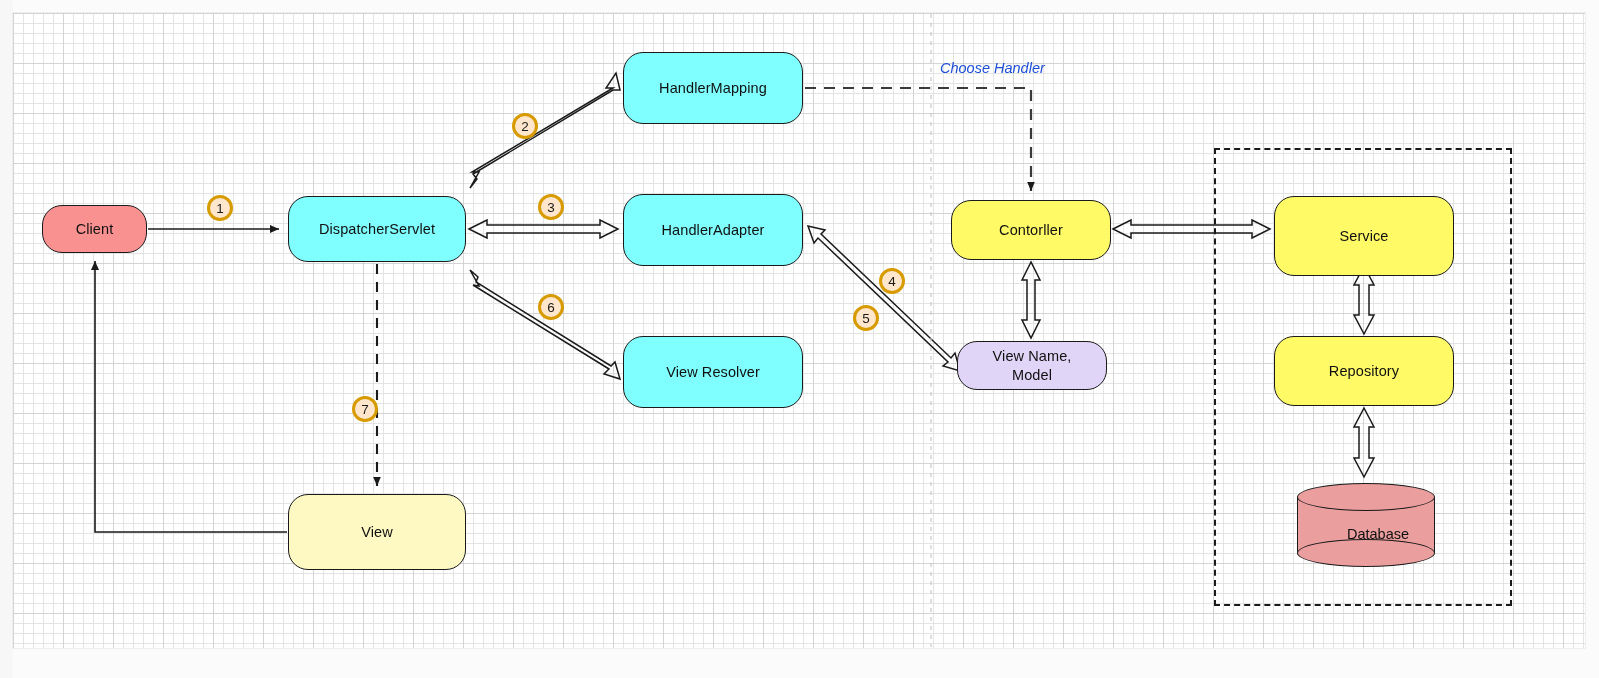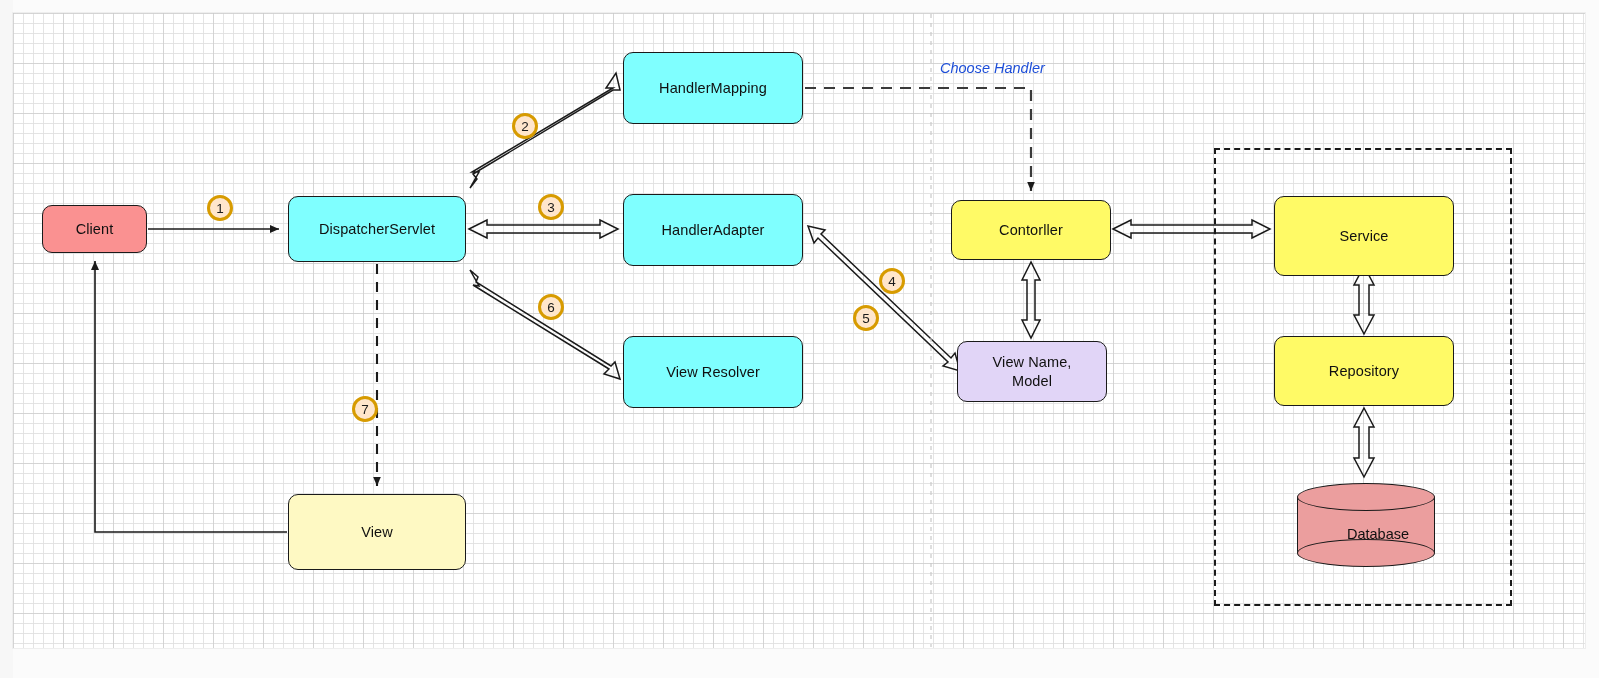--- a/index.html
+++ b/index.html
@@ -36,21 +36,21 @@
   svg.layer {
     position: absolute; left: 0; top: 0;
     width: 1599px; height: 678px;
     overflow: visible;
     pointer-events: none;
   }
   .node {
     position: absolute;
     box-sizing: border-box;
     border: 1.4px solid #1a1a1a;
-    border-radius: 10px;
+    border-radius: 20px;
     display: flex;
     align-items: center;
     justify-content: center;
     text-align: center;
     font-size: 14.5px;
     color: #101010;
     line-height: 1.28;
     letter-spacing: .1px;
     white-space: pre-line;
   }
@@ -214,21 +214,21 @@
   </div>
 
   <div class="node" style="left:288px; top:494px; width:178px; height:76px; background:#fef9c3;">
     <span>View</span>
   </div>
 
   <div class="node" style="left:951px; top:200px; width:160px; height:60px; background:#FFFA66;">
     <span>Contorller</span>
   </div>
 
-  <div class="node" style="left:957px; top:341px; width:150px; height:61px; background:#E1D5F7;">
+  <div class="node" style="left:957px; top:341px; width:150px; height:49px; background:#E1D5F7;">
     <span>View Name,
 Model</span>
   </div>
 
   <div class="node" style="left:1274px; top:196px; width:180px; height:80px; background:#FFFA66;">
     <span>Service</span>
   </div>
 
   <div class="node" style="left:1274px; top:336px; width:180px; height:70px; background:#FFFA66;">
     <span>Repository</span>

